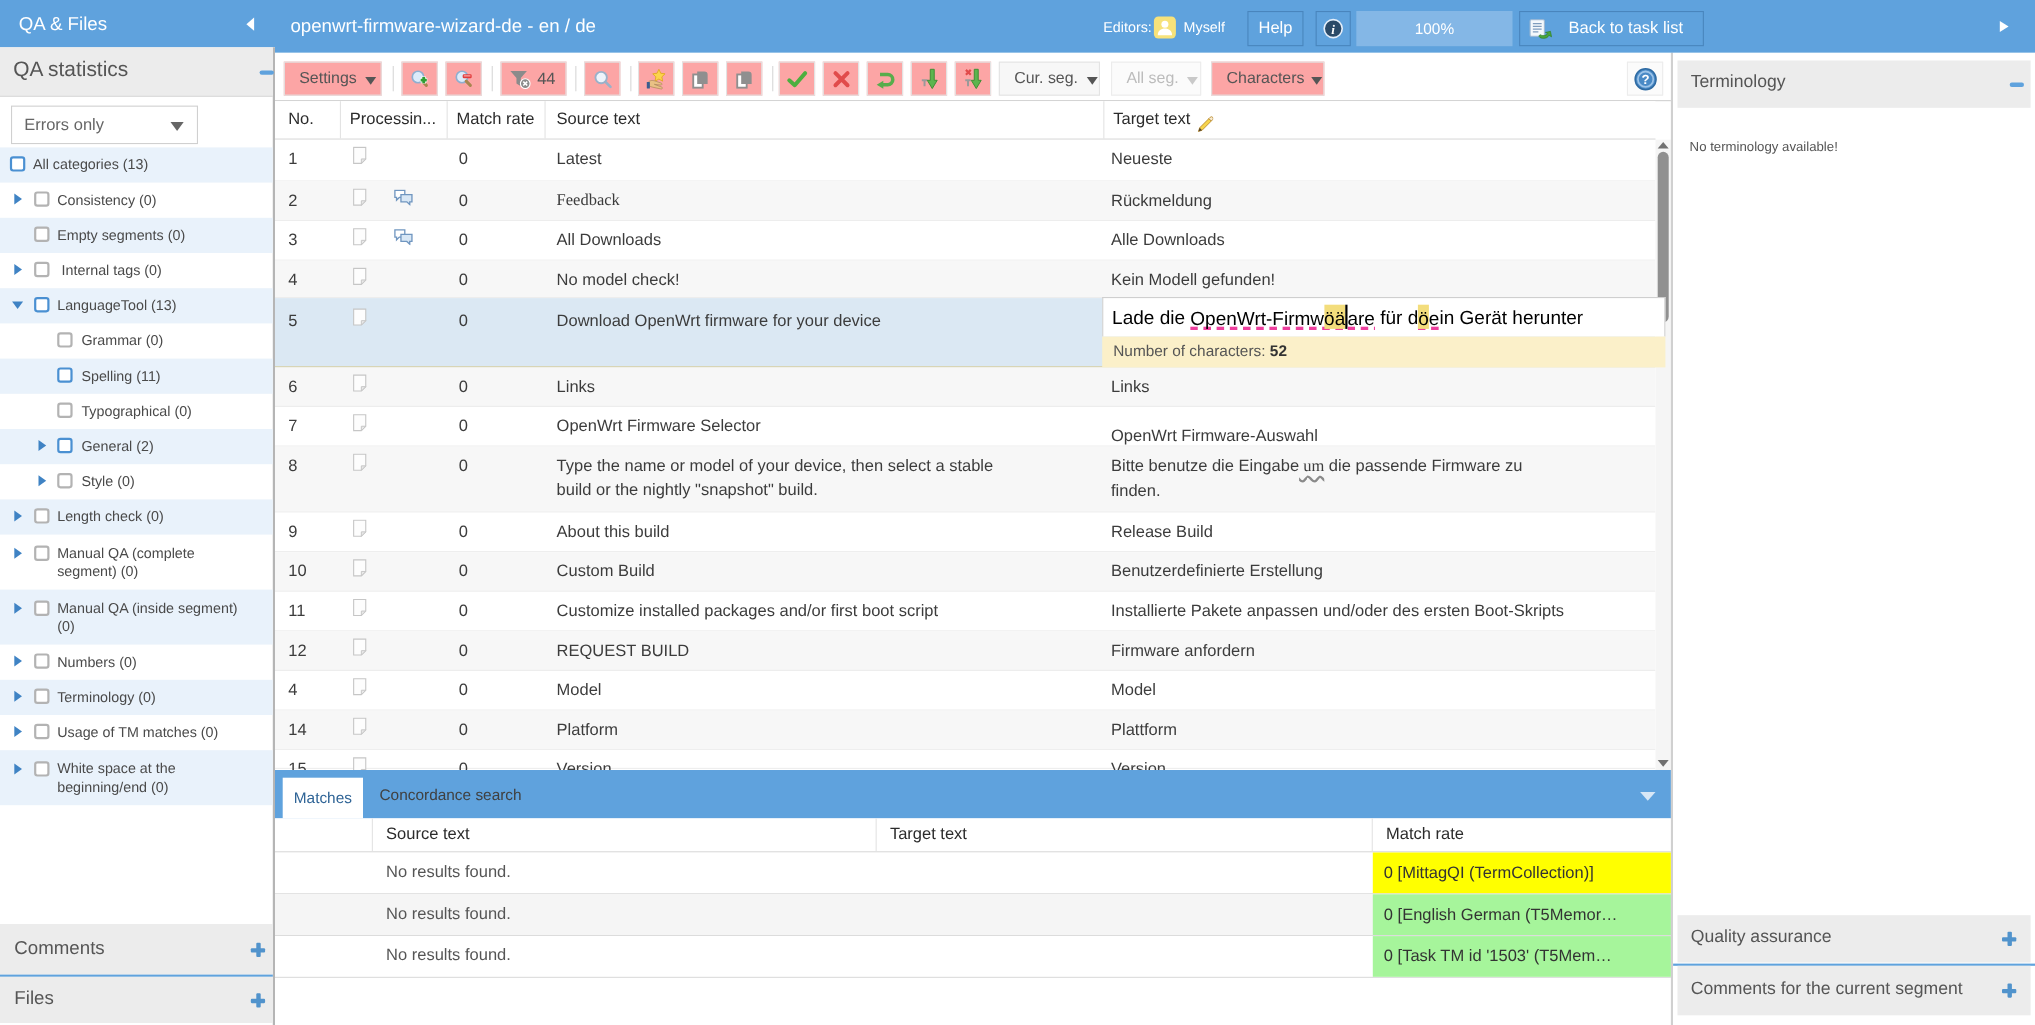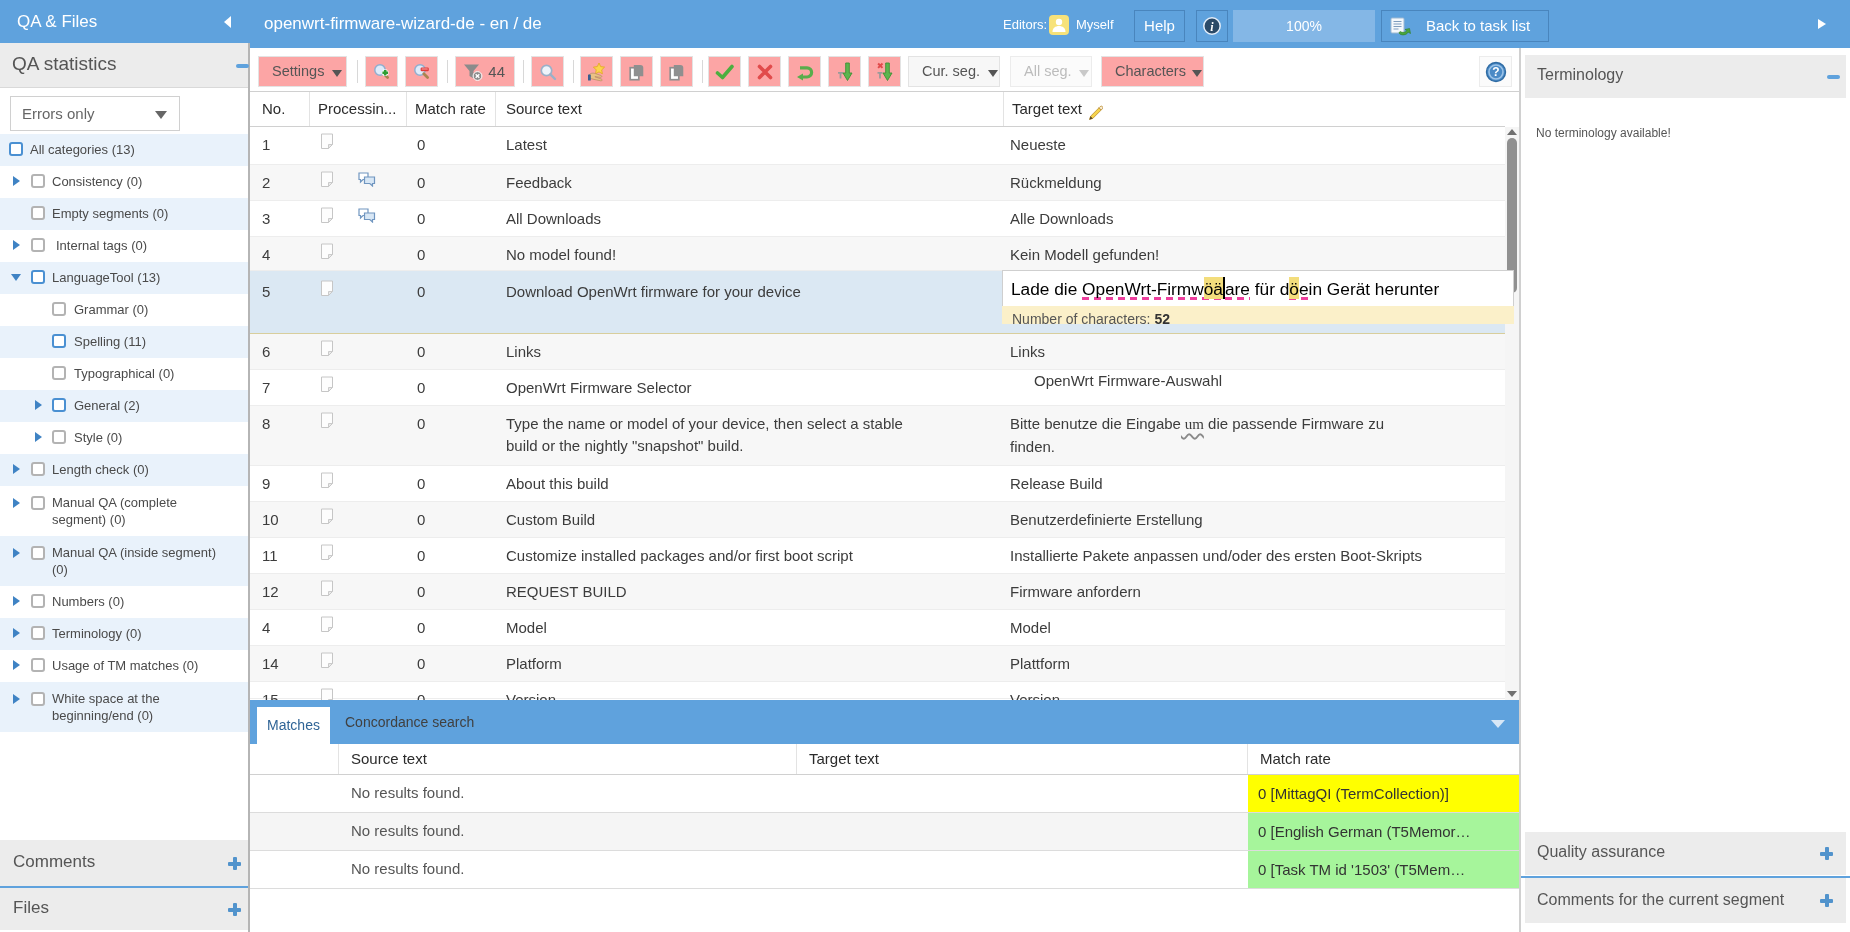--- a/index.html
+++ b/index.html
@@ -59,21 +59,21 @@
 #scrollbar { position:absolute; left:1505px; top:127px; width:14px; height:573px; background:#f5f5f5; }
 #sb-thumb { position:absolute; left:2px; top:11px; width:10px; height:155px; background:#909090; border-radius:5px; }
 .sb-arr-u { position:absolute; left:2px; top:2px; width:0; height:0; border-left:5px solid transparent; border-right:5px solid transparent; border-bottom:6px solid #707070; }
 .sb-arr-d { position:absolute; left:2px; width:0; height:0; border-left:5px solid transparent; border-right:5px solid transparent; border-top:6px solid #707070; }
 
 
 #editrow { position:relative; width:1255px; height:63px; background:#dbe8f3; border-bottom:1px solid #d8ce9c; }
 #editbox { position:absolute; left:1002px; top:270px; width:512px; height:36px; background:#fff; border:1px solid #cfcfcf; border-bottom:none; z-index:6; }
 #edittext { position:absolute; left:8px; top:6px; font-size:17.3px; color:#000; white-space:nowrap; }
 #cursor { display:inline-block; width:2px; height:22px; background:#000; vertical-align:-4.5px; }
-#chartip { position:absolute; left:1002px; top:306px; width:512px; height:18px; background:#fbf0c9; z-index:6;text-align:center; }
+#chartip { position:absolute; left:1002px; top:306px; width:512px; height:28px; background:#fbf0c9; z-index:6;text-align:center; }
 #chartip .t { position:absolute; left:10px; top:5px; font-size:14px; color:#555; }
 .hl { background:#f3dd7c; padding:2px 0 0 0; }
 .dot { background-image:linear-gradient(90deg, #ee3f9e 55%, rgba(0,0,0,0) 55%); background-size:12px 2.5px; background-repeat:repeat-x; background-position:0 bottom; padding-bottom:1px; }
 .wavy { text-decoration:underline; text-decoration-style:wavy; text-decoration-color:#8a8a8a; text-decoration-thickness:1.5px; text-underline-offset:4px;font-family:Liberation Serif, serif; }
 
 
 #matches { position:absolute; left:250px; top:700px; width:1269px; height:232px; background:#fff; }
 #matches-hd { position:absolute; left:0; top:0; width:1269px; height:44px; background:#5fa2dd; }
 #tab-matches { position:absolute; left:7px; top:7px; width:73px; height:37px; background:#fff; color:#2f6496; font-size:14px; text-align:center; line-height:37px; }
 #tab-conc { position:absolute; left:95px; top:0; height:44px; color:#404040; font-size:14px; line-height:44px; }
@@ -370,21 +370,21 @@
         <span class="gtxt" style="left:12px; top:7px;">2</span>
         <span style="position:absolute; left:70px; top:6px; line-height:0;"><svg width="14" height="17" viewBox="0 0 14 17">
             <path d="M1.5 1 H12.5 V11.5 L8.5 15.5 H1.5 Z" fill="#fdfdfd" stroke="#c6c6c6"></path>
             <path d="M12.5 11.5 L8.5 15.5 V11.5 Z" fill="#e9e9e9" stroke="#c6c6c6" stroke-width=".9"></path>
           </svg></span>
         <span style="position:absolute; left:108px; top:7px; line-height:0;"><svg width="18" height="15" viewBox="0 0 18 15">
             <path d="M1 1 h9 v6.5 h-5 l-2.5 2.5 v-2.5 h-1.5 z" fill="#fff" stroke="#7096c0" stroke-width="1.2"></path>
             <path d="M6.5 5 h10 v6.5 h-2 v2.5 l-2.7-2.5 h-5.3 z" fill="#d8e7f5" stroke="#7096c0" stroke-width="1.2"></path>
           </svg></span>
         <span class="gtxt" style="left:167px; top:7px;">0</span>
-        <span class="gtxt" style="left:256px; top:7px;width:495px;">Feedback</span>
+        <span class="gtxt" style="left:256px; top:7px;width:495px;font-family:Liberation Serif, serif;">Feedback</span>
         <span class="gtxt" style="left:760px; top:7px;width:495px;">Rückmeldung</span>
       </div>
 <div class="grow" style="height:36px;">
         <span class="gtxt" style="left:12px; top:7px;">3</span>
         <span style="position:absolute; left:70px; top:6px; line-height:0;"><svg width="14" height="17" viewBox="0 0 14 17">
             <path d="M1.5 1 H12.5 V11.5 L8.5 15.5 H1.5 Z" fill="#fdfdfd" stroke="#c6c6c6"></path>
             <path d="M12.5 11.5 L8.5 15.5 V11.5 Z" fill="#e9e9e9" stroke="#c6c6c6" stroke-width=".9"></path>
           </svg></span>
         <span style="position:absolute; left:108px; top:7px; line-height:0;"><svg width="18" height="15" viewBox="0 0 18 15">
             <path d="M1 1 h9 v6.5 h-5 l-2.5 2.5 v-2.5 h-1.5 z" fill="#fff" stroke="#7096c0" stroke-width="1.2"></path>
@@ -394,21 +394,21 @@
         <span class="gtxt" style="left:256px; top:7px;width:495px;">All Downloads</span>
         <span class="gtxt" style="left:760px; top:7px;width:495px;">Alle Downloads</span>
       </div>
 <div class="grow stripe" style="height:34.5px;">
         <span class="gtxt" style="left:12px; top:7px;">4</span>
         <span style="position:absolute; left:70px; top:6px; line-height:0;"><svg width="14" height="17" viewBox="0 0 14 17">
             <path d="M1.5 1 H12.5 V11.5 L8.5 15.5 H1.5 Z" fill="#fdfdfd" stroke="#c6c6c6"></path>
             <path d="M12.5 11.5 L8.5 15.5 V11.5 Z" fill="#e9e9e9" stroke="#c6c6c6" stroke-width=".9"></path>
           </svg></span>
         <span class="gtxt" style="left:167px; top:7px;">0</span>
-        <span class="gtxt" style="left:256px; top:7px;width:495px;">No model found!</span>
+        <span class="gtxt" style="left:256px; top:7px;width:495px;">No model check!</span>
         <span class="gtxt" style="left:760px; top:7px;width:495px;">Kein Modell gefunden!</span>
       </div>
 <div id="editrow">
         <span class="gtxt" style="left:12px; top:10px;">5</span>
         <span style="position:absolute; left:70px; top:9px; line-height:0;"><svg width="14" height="17" viewBox="0 0 14 17">
             <path d="M1.5 1 H12.5 V11.5 L8.5 15.5 H1.5 Z" fill="#fdfdfd" stroke="#c6c6c6"></path>
             <path d="M12.5 11.5 L8.5 15.5 V11.5 Z" fill="#e9e9e9" stroke="#c6c6c6" stroke-width=".9"></path>
           </svg></span>
         <span class="gtxt" style="left:167px; top:10px;">0</span>
         <span class="gtxt" style="left:256px; top:10px;">Download OpenWrt firmware for your device</span>
@@ -424,21 +424,21 @@
         <span class="gtxt" style="left:760px; top:7px;width:495px;">Links</span>
       </div>
 <div class="grow" style="height:36px;">
         <span class="gtxt" style="left:12px; top:7px;">7</span>
         <span style="position:absolute; left:70px; top:6px; line-height:0;"><svg width="14" height="17" viewBox="0 0 14 17">
             <path d="M1.5 1 H12.5 V11.5 L8.5 15.5 H1.5 Z" fill="#fdfdfd" stroke="#c6c6c6"></path>
             <path d="M12.5 11.5 L8.5 15.5 V11.5 Z" fill="#e9e9e9" stroke="#c6c6c6" stroke-width=".9"></path>
           </svg></span>
         <span class="gtxt" style="left:167px; top:7px;">0</span>
         <span class="gtxt" style="left:256px; top:7px;width:495px;">OpenWrt Firmware Selector</span>
-        <span class="gtxt" style="left:760px; top:0;width:495px;margin-left:24px;">OpenWrt Firmware-Auswahl</span>
+        <span class="gtxt" style="left:760px; top:16px;width:495px;">OpenWrt Firmware-Auswahl</span>
       </div>
 <div class="grow stripe" style="height:59.5px;">
         <span class="gtxt" style="left:12px; top:7px;">8</span>
         <span style="position:absolute; left:70px; top:6px; line-height:0;"><svg width="14" height="17" viewBox="0 0 14 17">
             <path d="M1.5 1 H12.5 V11.5 L8.5 15.5 H1.5 Z" fill="#fdfdfd" stroke="#c6c6c6"></path>
             <path d="M12.5 11.5 L8.5 15.5 V11.5 Z" fill="#e9e9e9" stroke="#c6c6c6" stroke-width=".9"></path>
           </svg></span>
         <span class="gtxt" style="left:167px; top:7px;">0</span>
         <span class="gtxt" style="left:256px; top:7px;width:495px;">Type the name or model of your device, then select a stable<br>build or the nightly "snapshot" build.</span>
         <span class="gtxt" style="left:760px; top:7px;width:495px;">Bitte benutze die Eingabe<span class="wavy">&nbsp;um</span> die passende Firmware zu<br>finden.</span>

